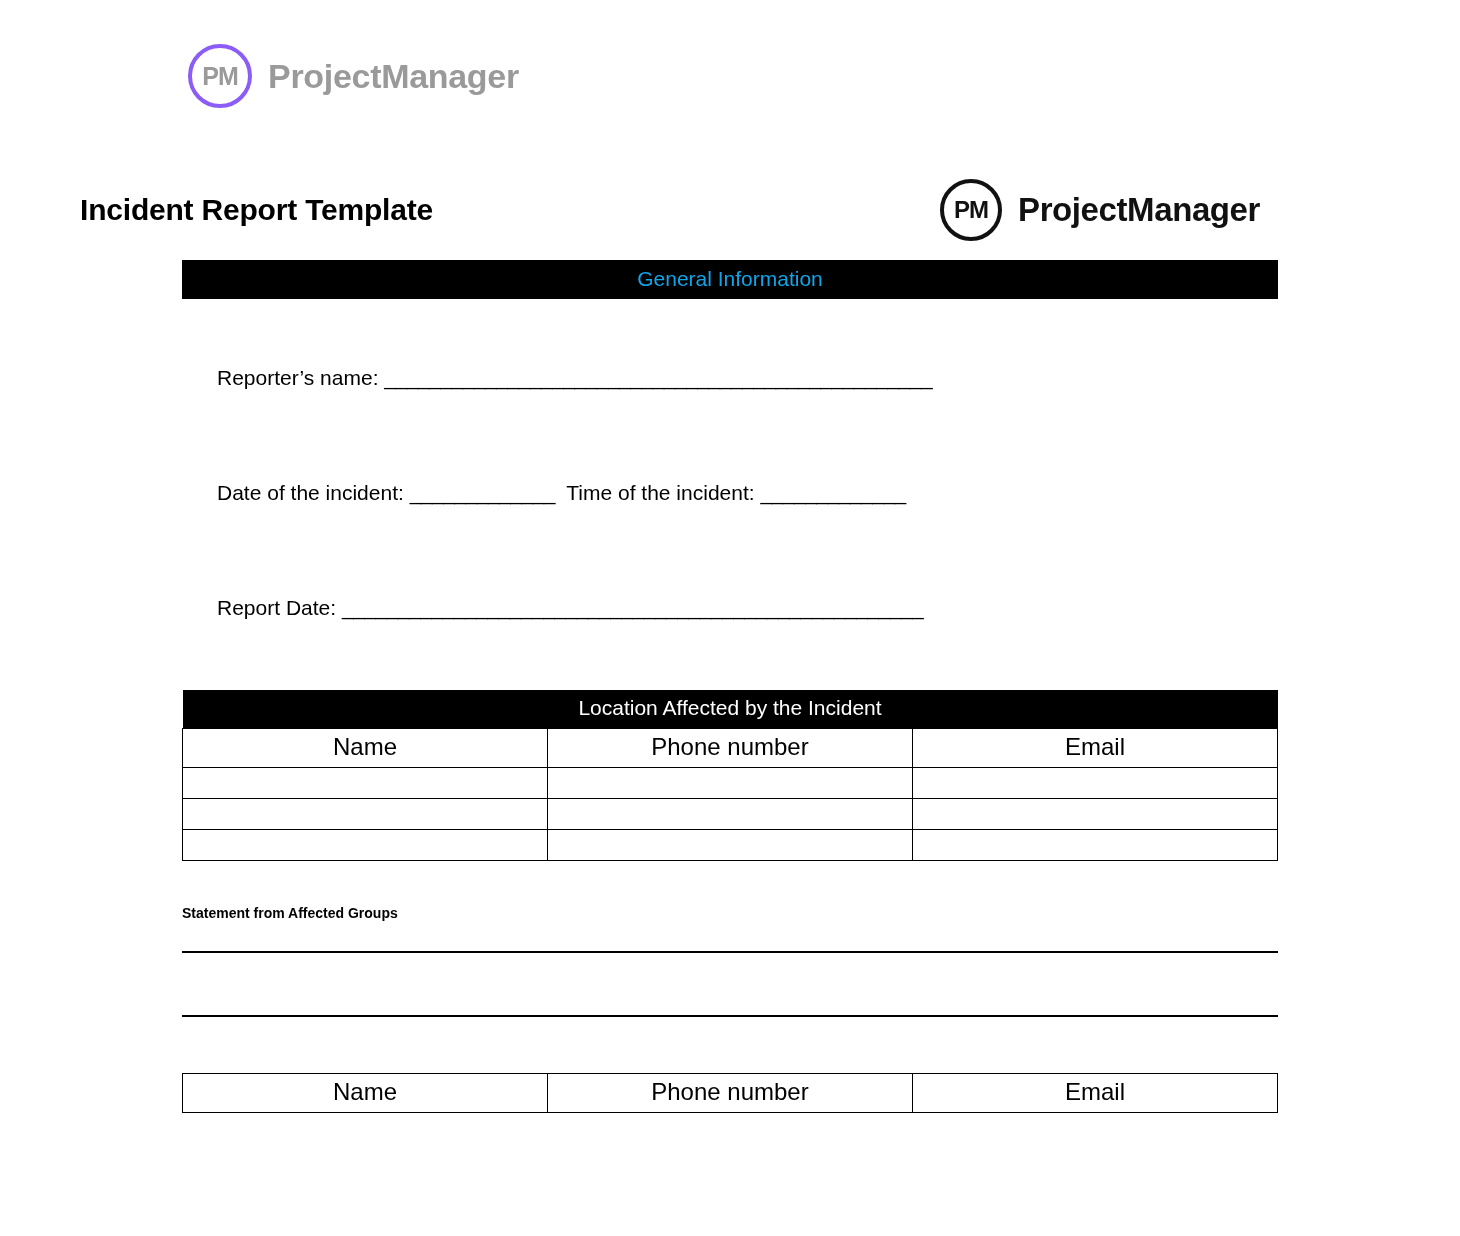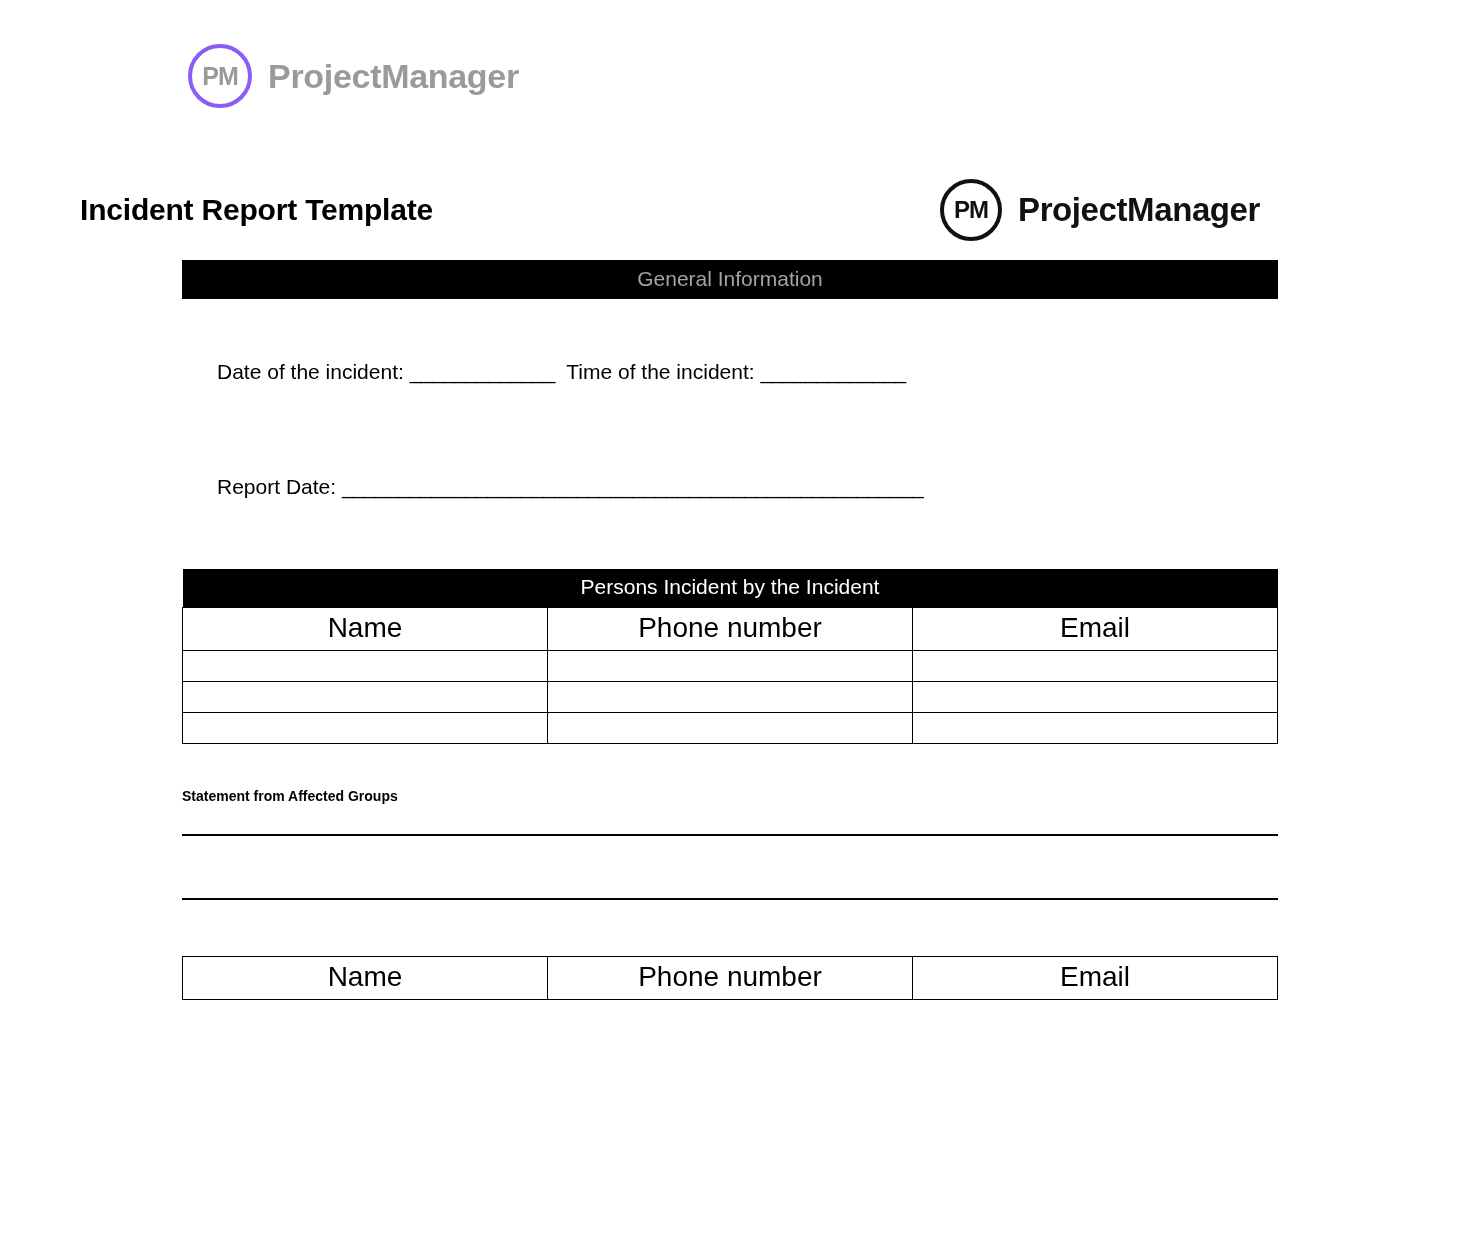--- a/index.html
+++ b/index.html
@@ -89,21 +89,21 @@
     color: #111111;
     letter-spacing: -0.4px;
   }
 
   .content {
     padding: 0 182px;
   }
 
   .section-bar {
     background: #000000;
-    color: #a3a3a3;
+    color: #0ea5e9;
     text-align: center;
     font-size: 21px;
     padding: 6px 0 8px 0;
     line-height: 1.2;
   }
 
   .field-line {
     font-size: 21px;
     margin: 30px 0 0 0;
     white-space: pre;
@@ -122,21 +122,21 @@
   table.grid th.barhead {
     background: #000000;
     color: #ffffff;
     font-weight: normal;
     font-size: 21px;
     padding: 6px 0 8px 0;
     border: none;
   }
   table.grid td.colhead {
     text-align: center;
-    font-size: 28px;
+    font-size: 24px;
     padding: 4px 0 6px 0;
     border: 1px solid #000000;
   }
   table.grid td.cell {
     height: 28px;
     border: 1px solid #000000;
   }
 
   .sub-heading {
     font-size: 14px;
@@ -169,36 +169,39 @@
         <span>PM</span>
       </div>
       <div class="brandtext">ProjectManager</div>
     </div>
   </div>
 
   <div class="content">
 
     <div class="section-bar">General Information</div>
 
+    <div class="field-line first">
+      <span>Reporter’s name: </span><span class="blank">_________________________________________________</span>
+    </div>
 
     <div class="field-line">
       <span>Date of the incident: </span><span class="blank">_____________</span><span>  Time of the incident: </span><span class="blank">_____________</span>
     </div>
 
     <div class="field-line">
       <span>Report Date: </span><span class="blank">____________________________________________________</span>
     </div>
 
 
     <div class="spacer-40"></div>
 
     <table class="grid">
       <tbody>
           <tr>
-        <th class="barhead" colspan="3">Persons Incident by the Incident</th>
+        <th class="barhead" colspan="3">Location Affected by the Incident</th>
       </tr>
       <tr>
         <td class="colhead">Name</td>
         <td class="colhead">Phone number</td>
         <td class="colhead">Email</td>
       </tr>
       <tr>
         <td class="cell"></td>
         <td class="cell"></td>
         <td class="cell"></td>

